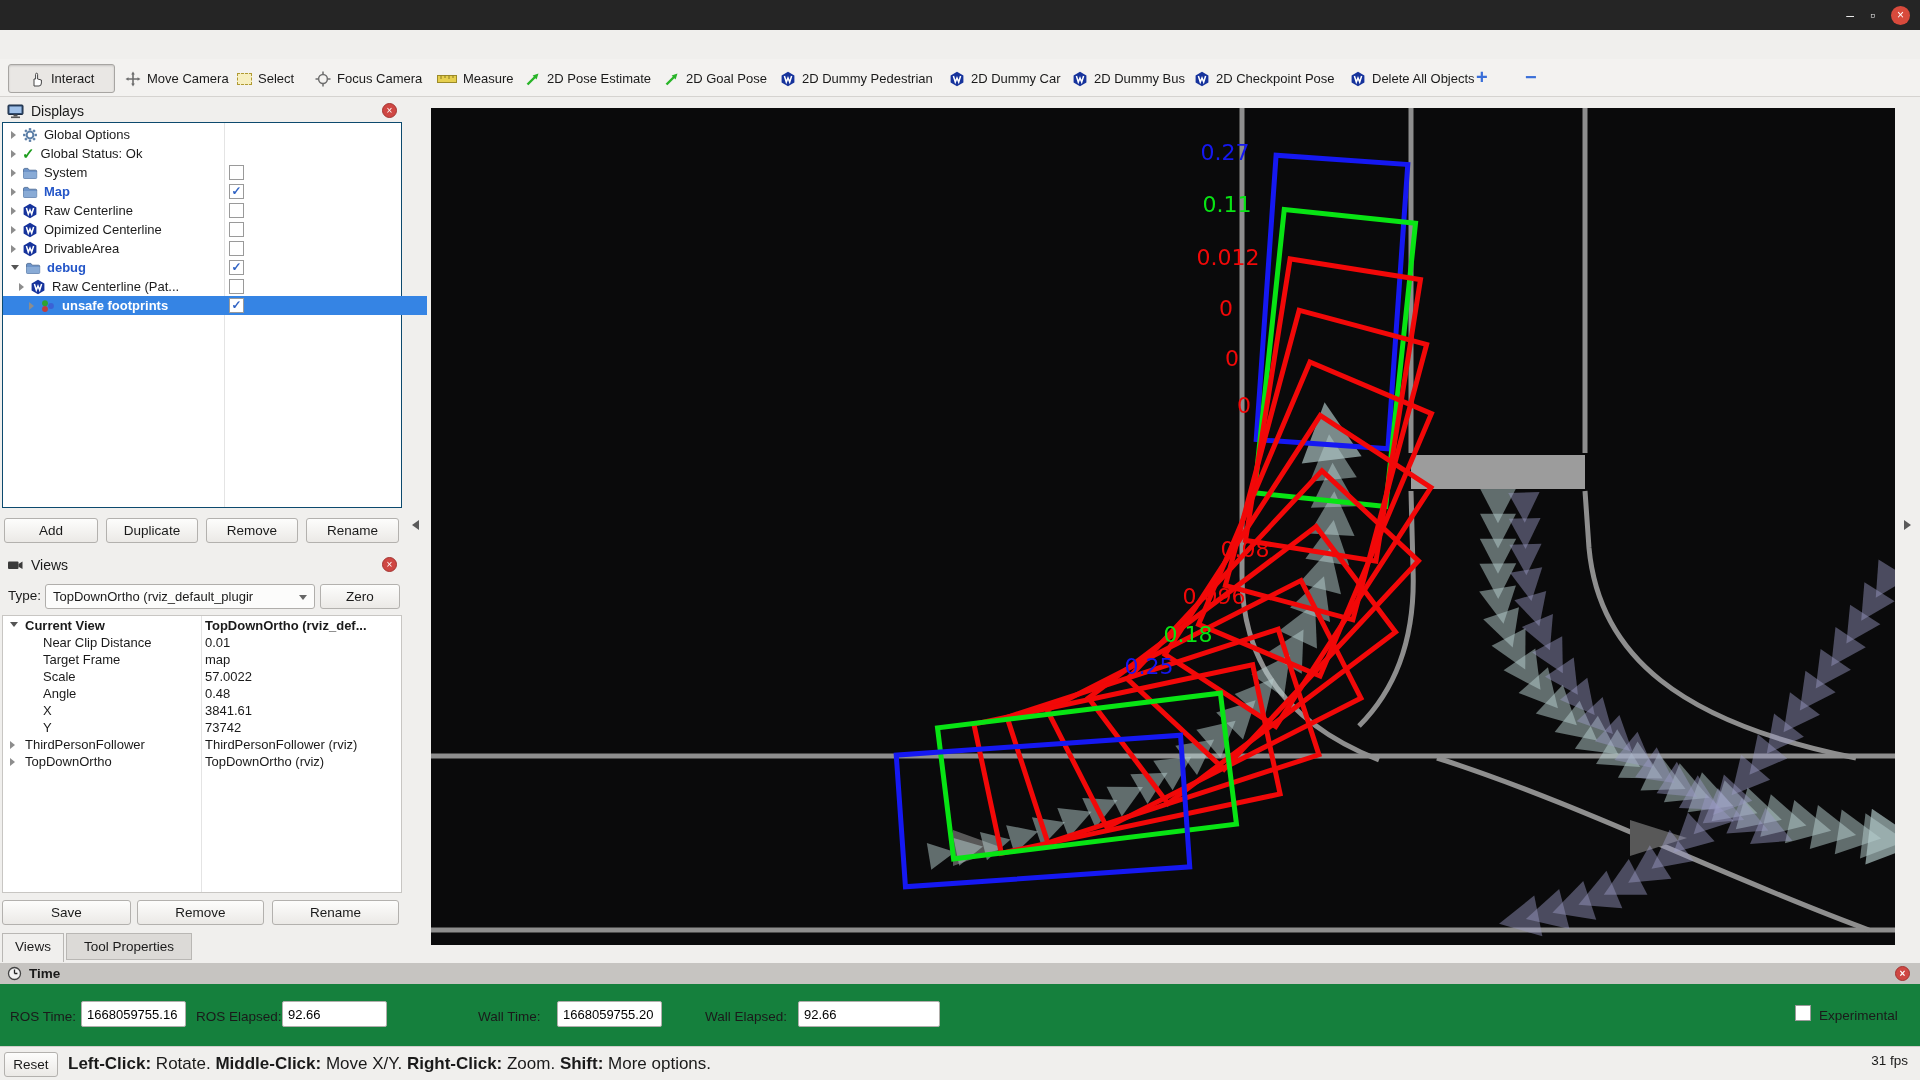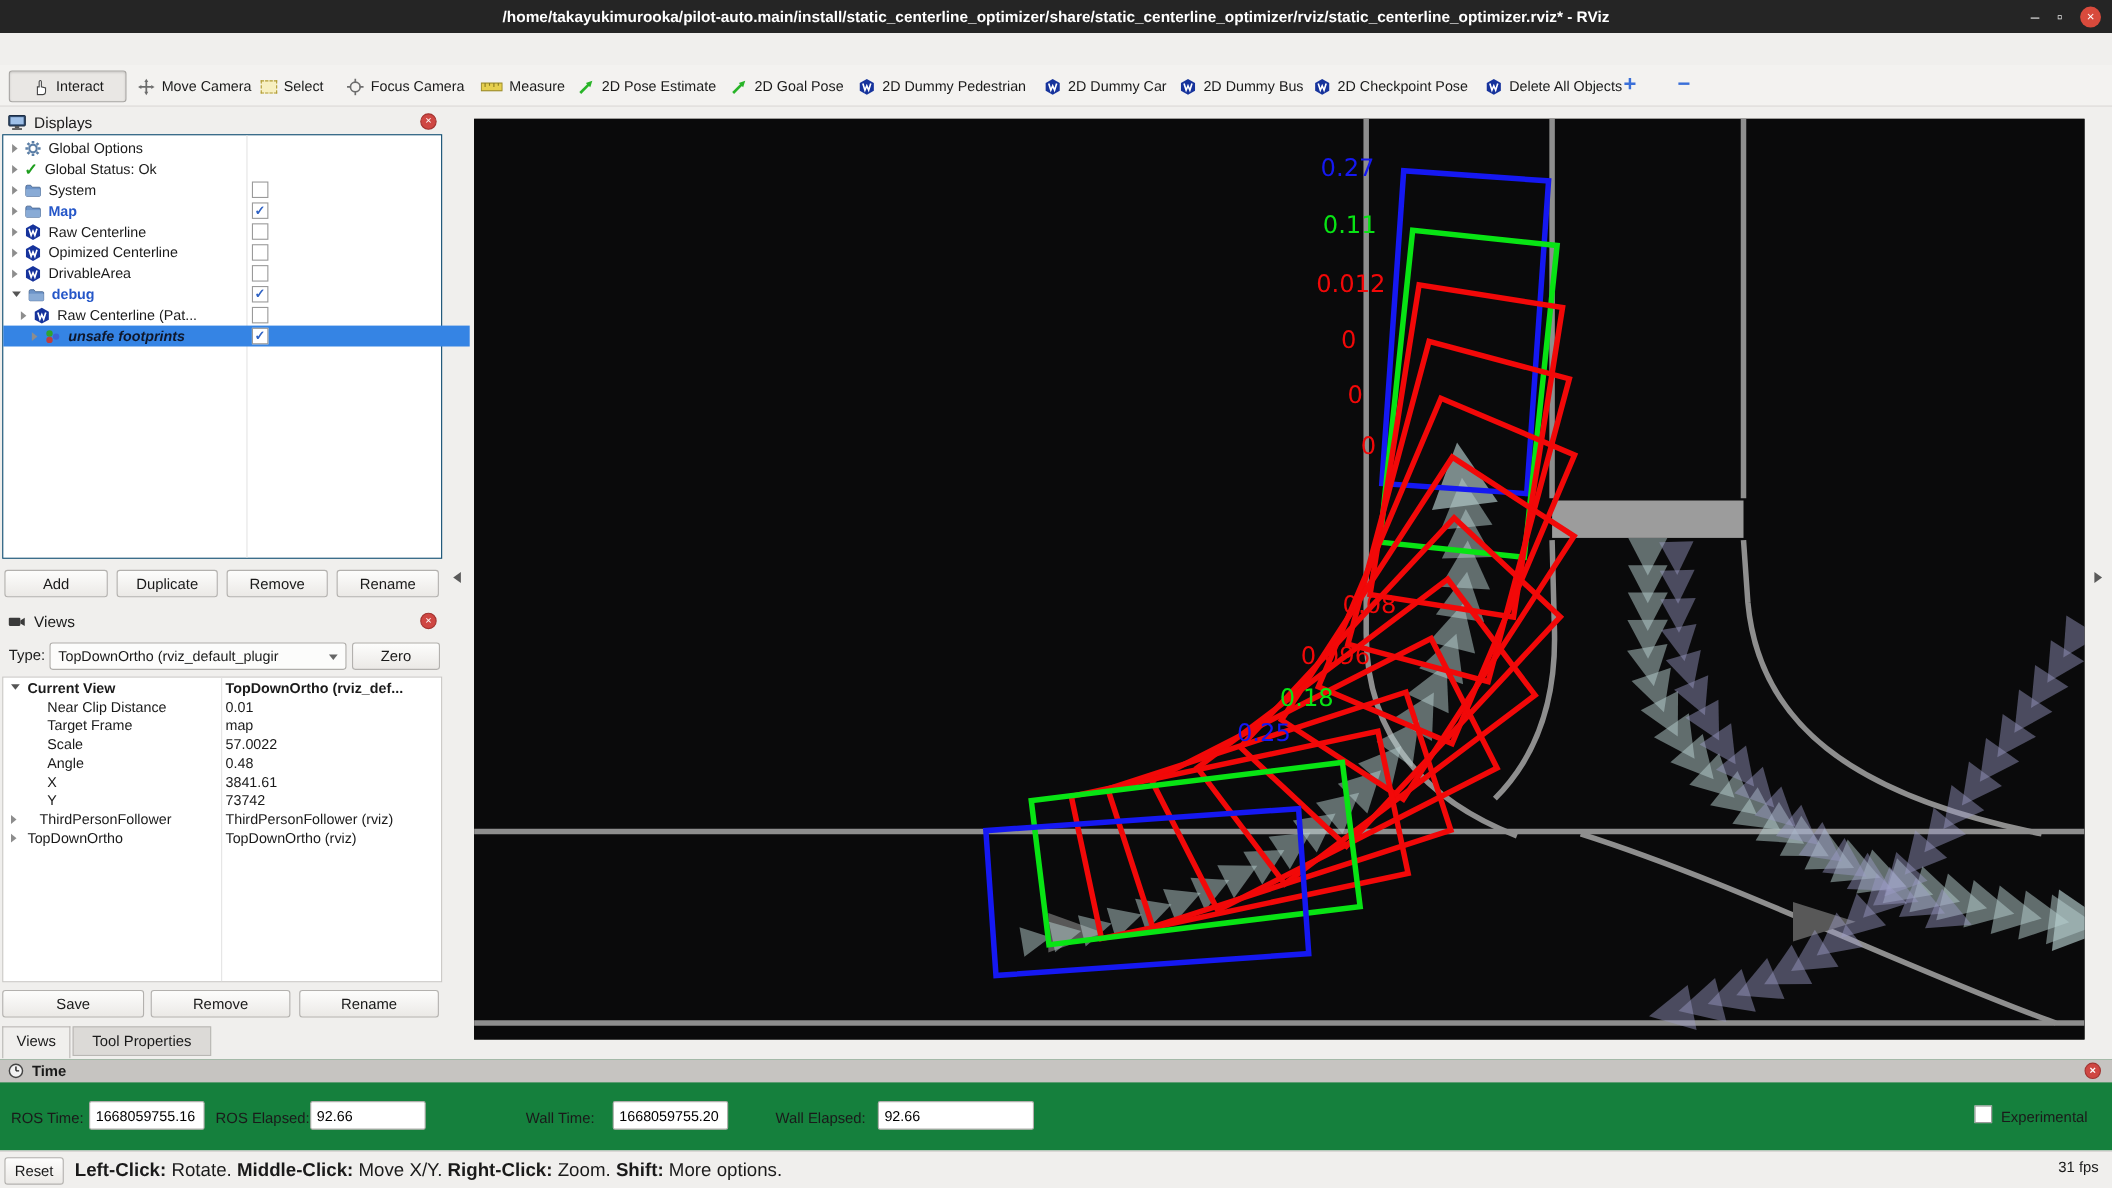--- a/index.html
+++ b/index.html
@@ -38,21 +38,21 @@
   .close-btn{position:absolute;right:7px;top:4px;width:15px;height:15px;border-radius:50%;
              background:#cf4743;border:1px solid #a33431;color:#fff;font-size:10px;
              line-height:14px;text-align:center;box-sizing:border-box;}
 
   .tree{position:absolute;left:2px;top:25px;width:400px;height:386px;background:#fff;
         border:1px solid #0c4a6e;box-sizing:border-box;}
   .tree-divider{position:absolute;left:221px;top:0;width:1px;height:100%;background:#e4e4e4;}
   .trow{position:absolute;left:0;width:398px;height:19px;display:flex;align-items:center;font-size:13px;}
   .trow.selected{background:#3584e4;}
   .trow .lbl{margin-left:6px;white-space:nowrap;}
-  .trow.selected .lbl{color:#0f172a;font-weight:bold;font-style:italic;}
+  .trow.selected .lbl{color:#ffffff;font-weight:bold;}
   .lbl.emph{color:#2456c8;font-weight:bold;}
   .exp{display:inline-block;width:0;height:0;}
   .exp.closed{border-left:5px solid #8d8d8d;border-top:4px solid transparent;border-bottom:4px solid transparent;}
   .exp.open{border-top:5px solid #555;border-left:4px solid transparent;border-right:4px solid transparent;}
   .cb{position:absolute;left:226px;width:15px;height:15px;background:#fff;border:1px solid #9a9a9a;
       box-sizing:border-box;text-align:center;line-height:12px;font-size:12px;font-weight:bold;color:#2f62c4;}
 
   .btnrow{position:absolute;width:404px;height:26px;}
   .btn{position:absolute;height:25px;background:linear-gradient(#fdfdfc,#ebe9e6);
        border:1px solid #b3b1ae;border-radius:3px;font-size:13.5px;text-align:center;
@@ -107,21 +107,20 @@
   .fps{position:absolute;right:12px;top:6px;font-size:13.5px;}
 
   .icon{display:inline-flex;align-items:center;justify-content:center;}
 </style>
 </head>
 <body>
 
 <div id="root">
 
   <div class="titlebar">
-    <div class="title">/home/takayukimurooka/pilot-auto.main/install/static_centerline_optimizer/share/static_centerline_optimizer/rviz/static_centerline_optimizer.rviz* - RViz</div>
     <div class="win-controls">
       <span class="win-btn">–</span>
       <span class="win-btn">▫</span>
       <span class="win-close">×</span>
     </div>
   </div>
 
 
   <div class="toolbar" id="toolbar">
       <div class="tool active" style="left: 8px;">
@@ -412,21 +411,21 @@
         <div class="vrow" style="top: 86px;">
           <span class="vname" style="left: 40px;">X</span>
           <span class="vval">3841.61</span>
         </div>
         <div class="vrow" style="top: 103px;">
           <span class="vname" style="left: 40px;">Y</span>
           <span class="vval">73742</span>
         </div>
         <div class="vrow" style="top: 120px;">
           <span class="exp closed" style="position: absolute; left: 7px; top: 5px;"></span>
-          <span class="vname" style="left: 33px;">ThirdPersonFollower</span>
+          <span class="vname" style="left: 22px;">ThirdPersonFollower</span>
           <span class="vval">ThirdPersonFollower (rviz)</span>
         </div>
         <div class="vrow" style="top: 137px;">
           <span class="exp closed" style="position: absolute; left: 7px; top: 5px;"></span>
           <span class="vname" style="left: 22px;">TopDownOrtho</span>
           <span class="vval">TopDownOrtho (rviz)</span>
         </div>
       </div>
     <div class="btnrow" id="views-buttons" style="top:803px;">
         <div class="btn" style="left: 2px; width: 129px; top: 0px;">Save</div>

